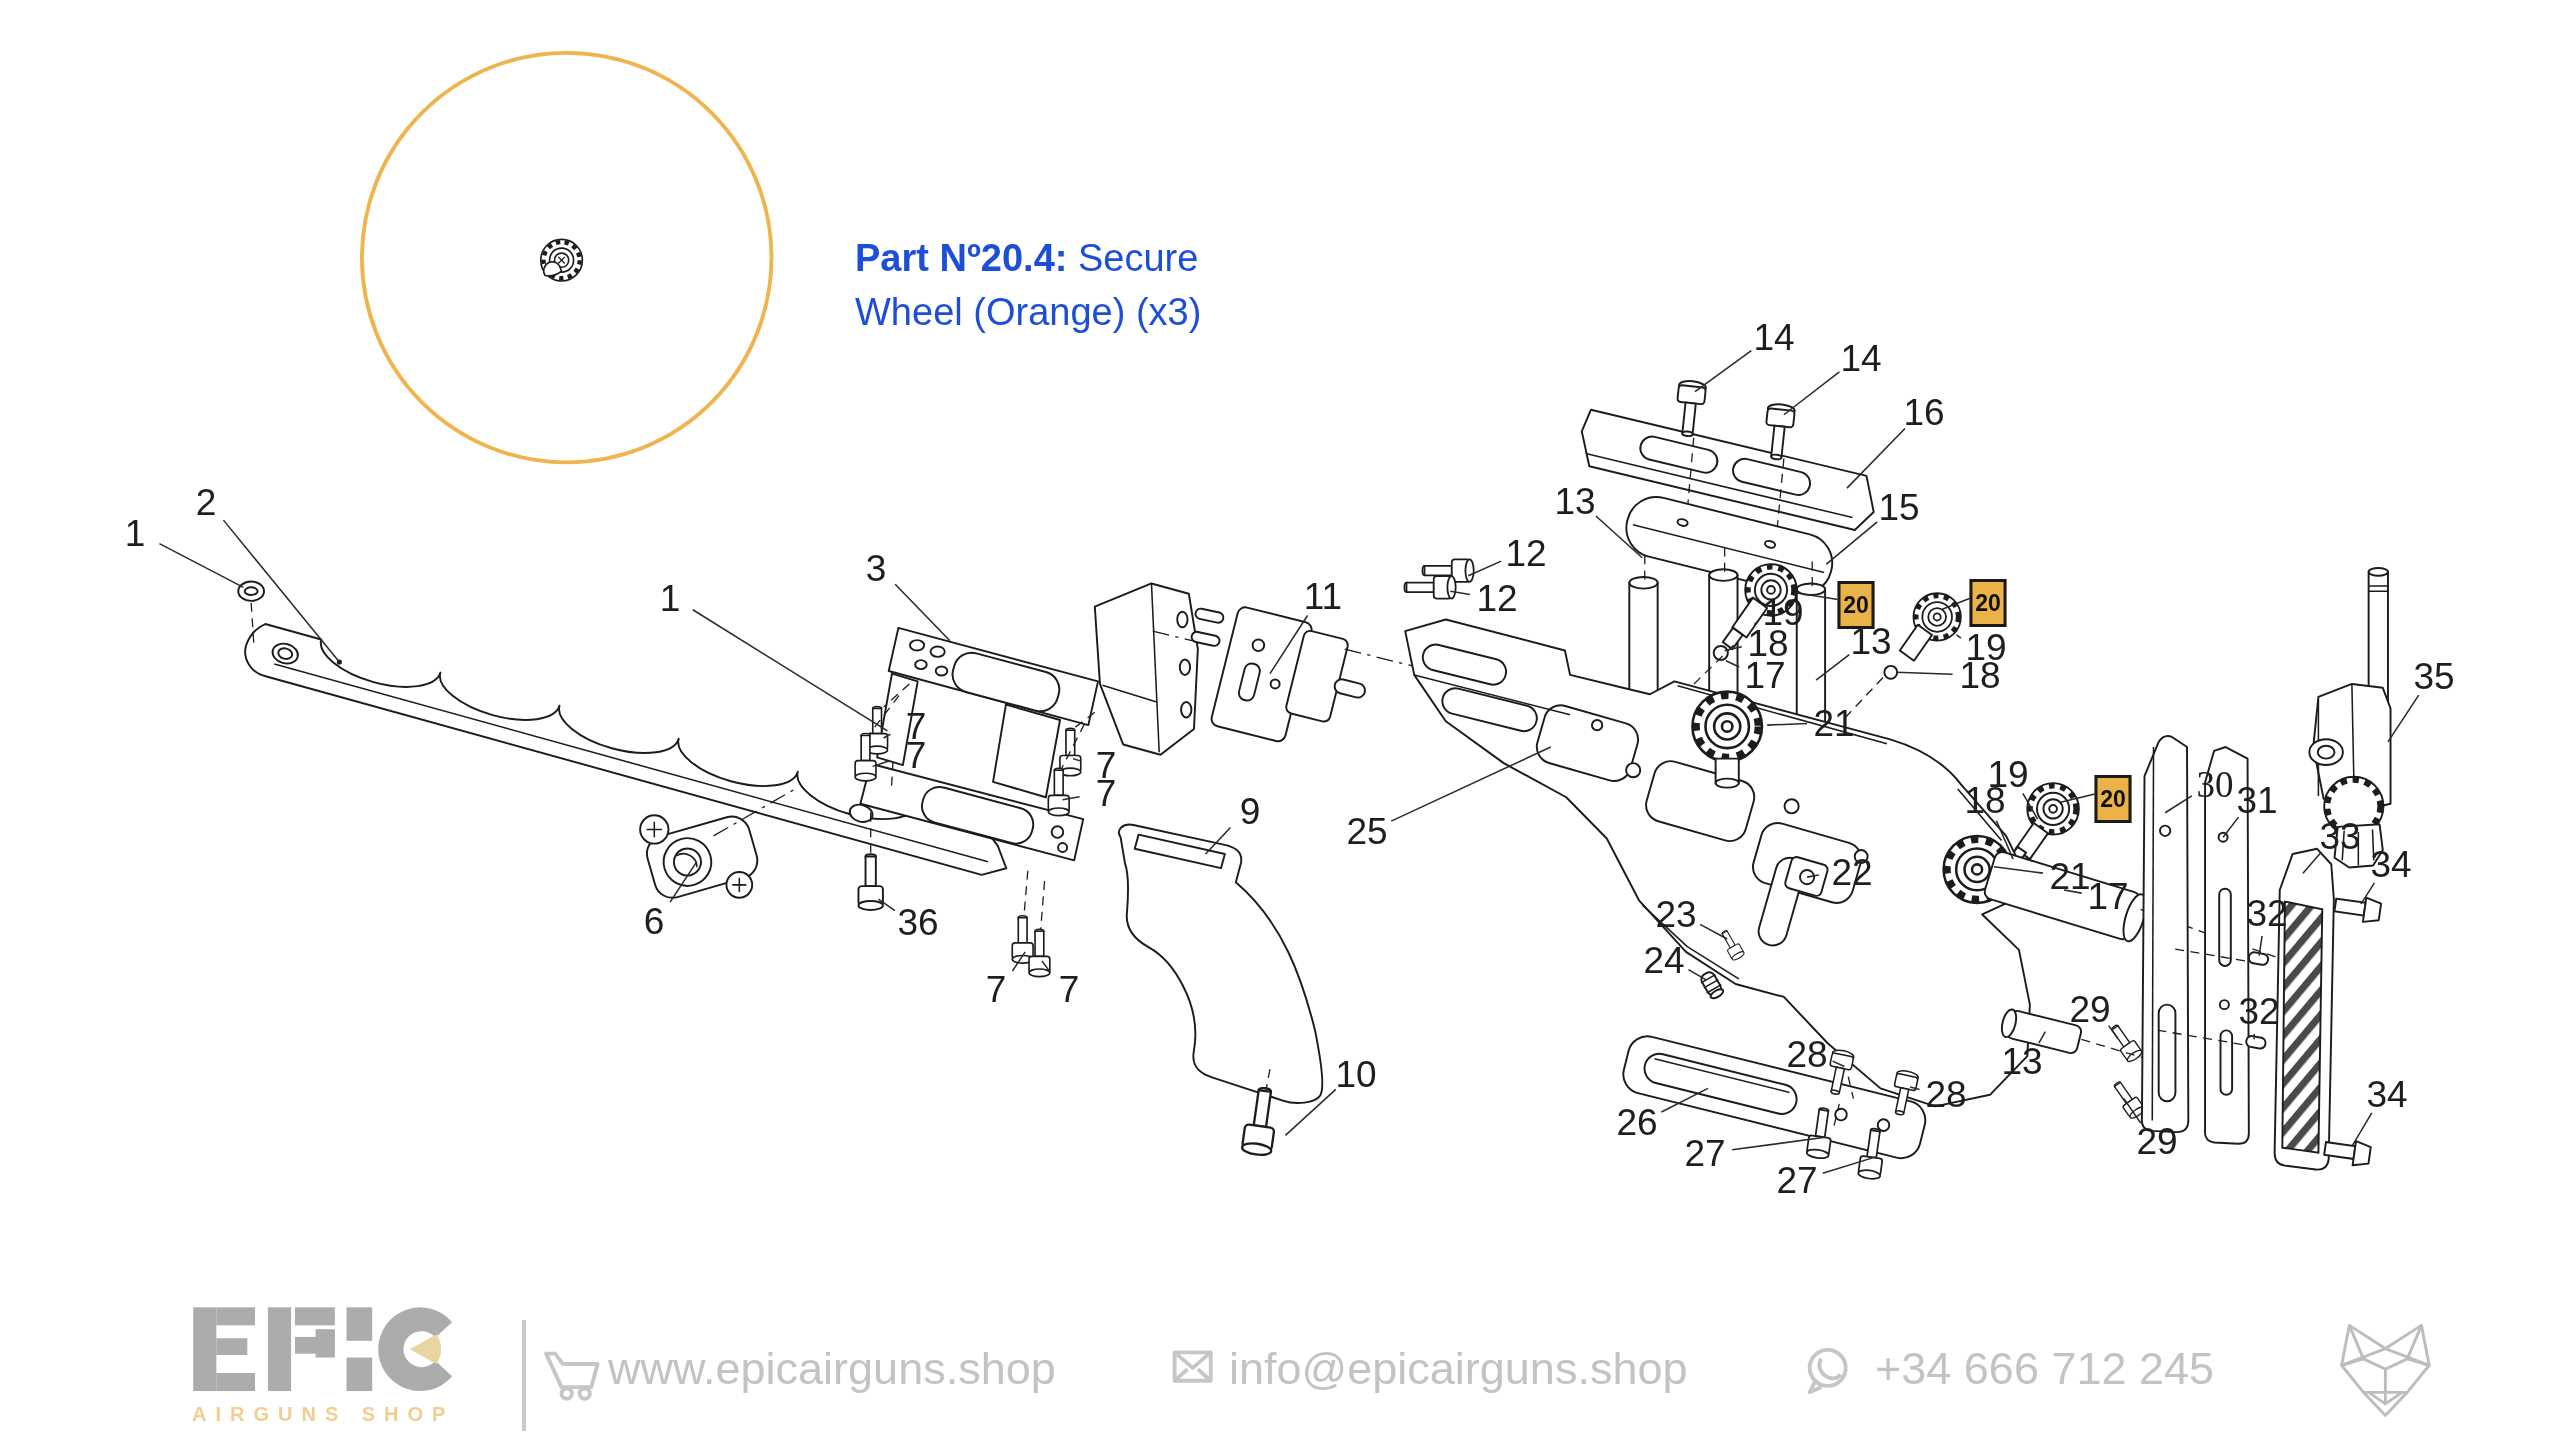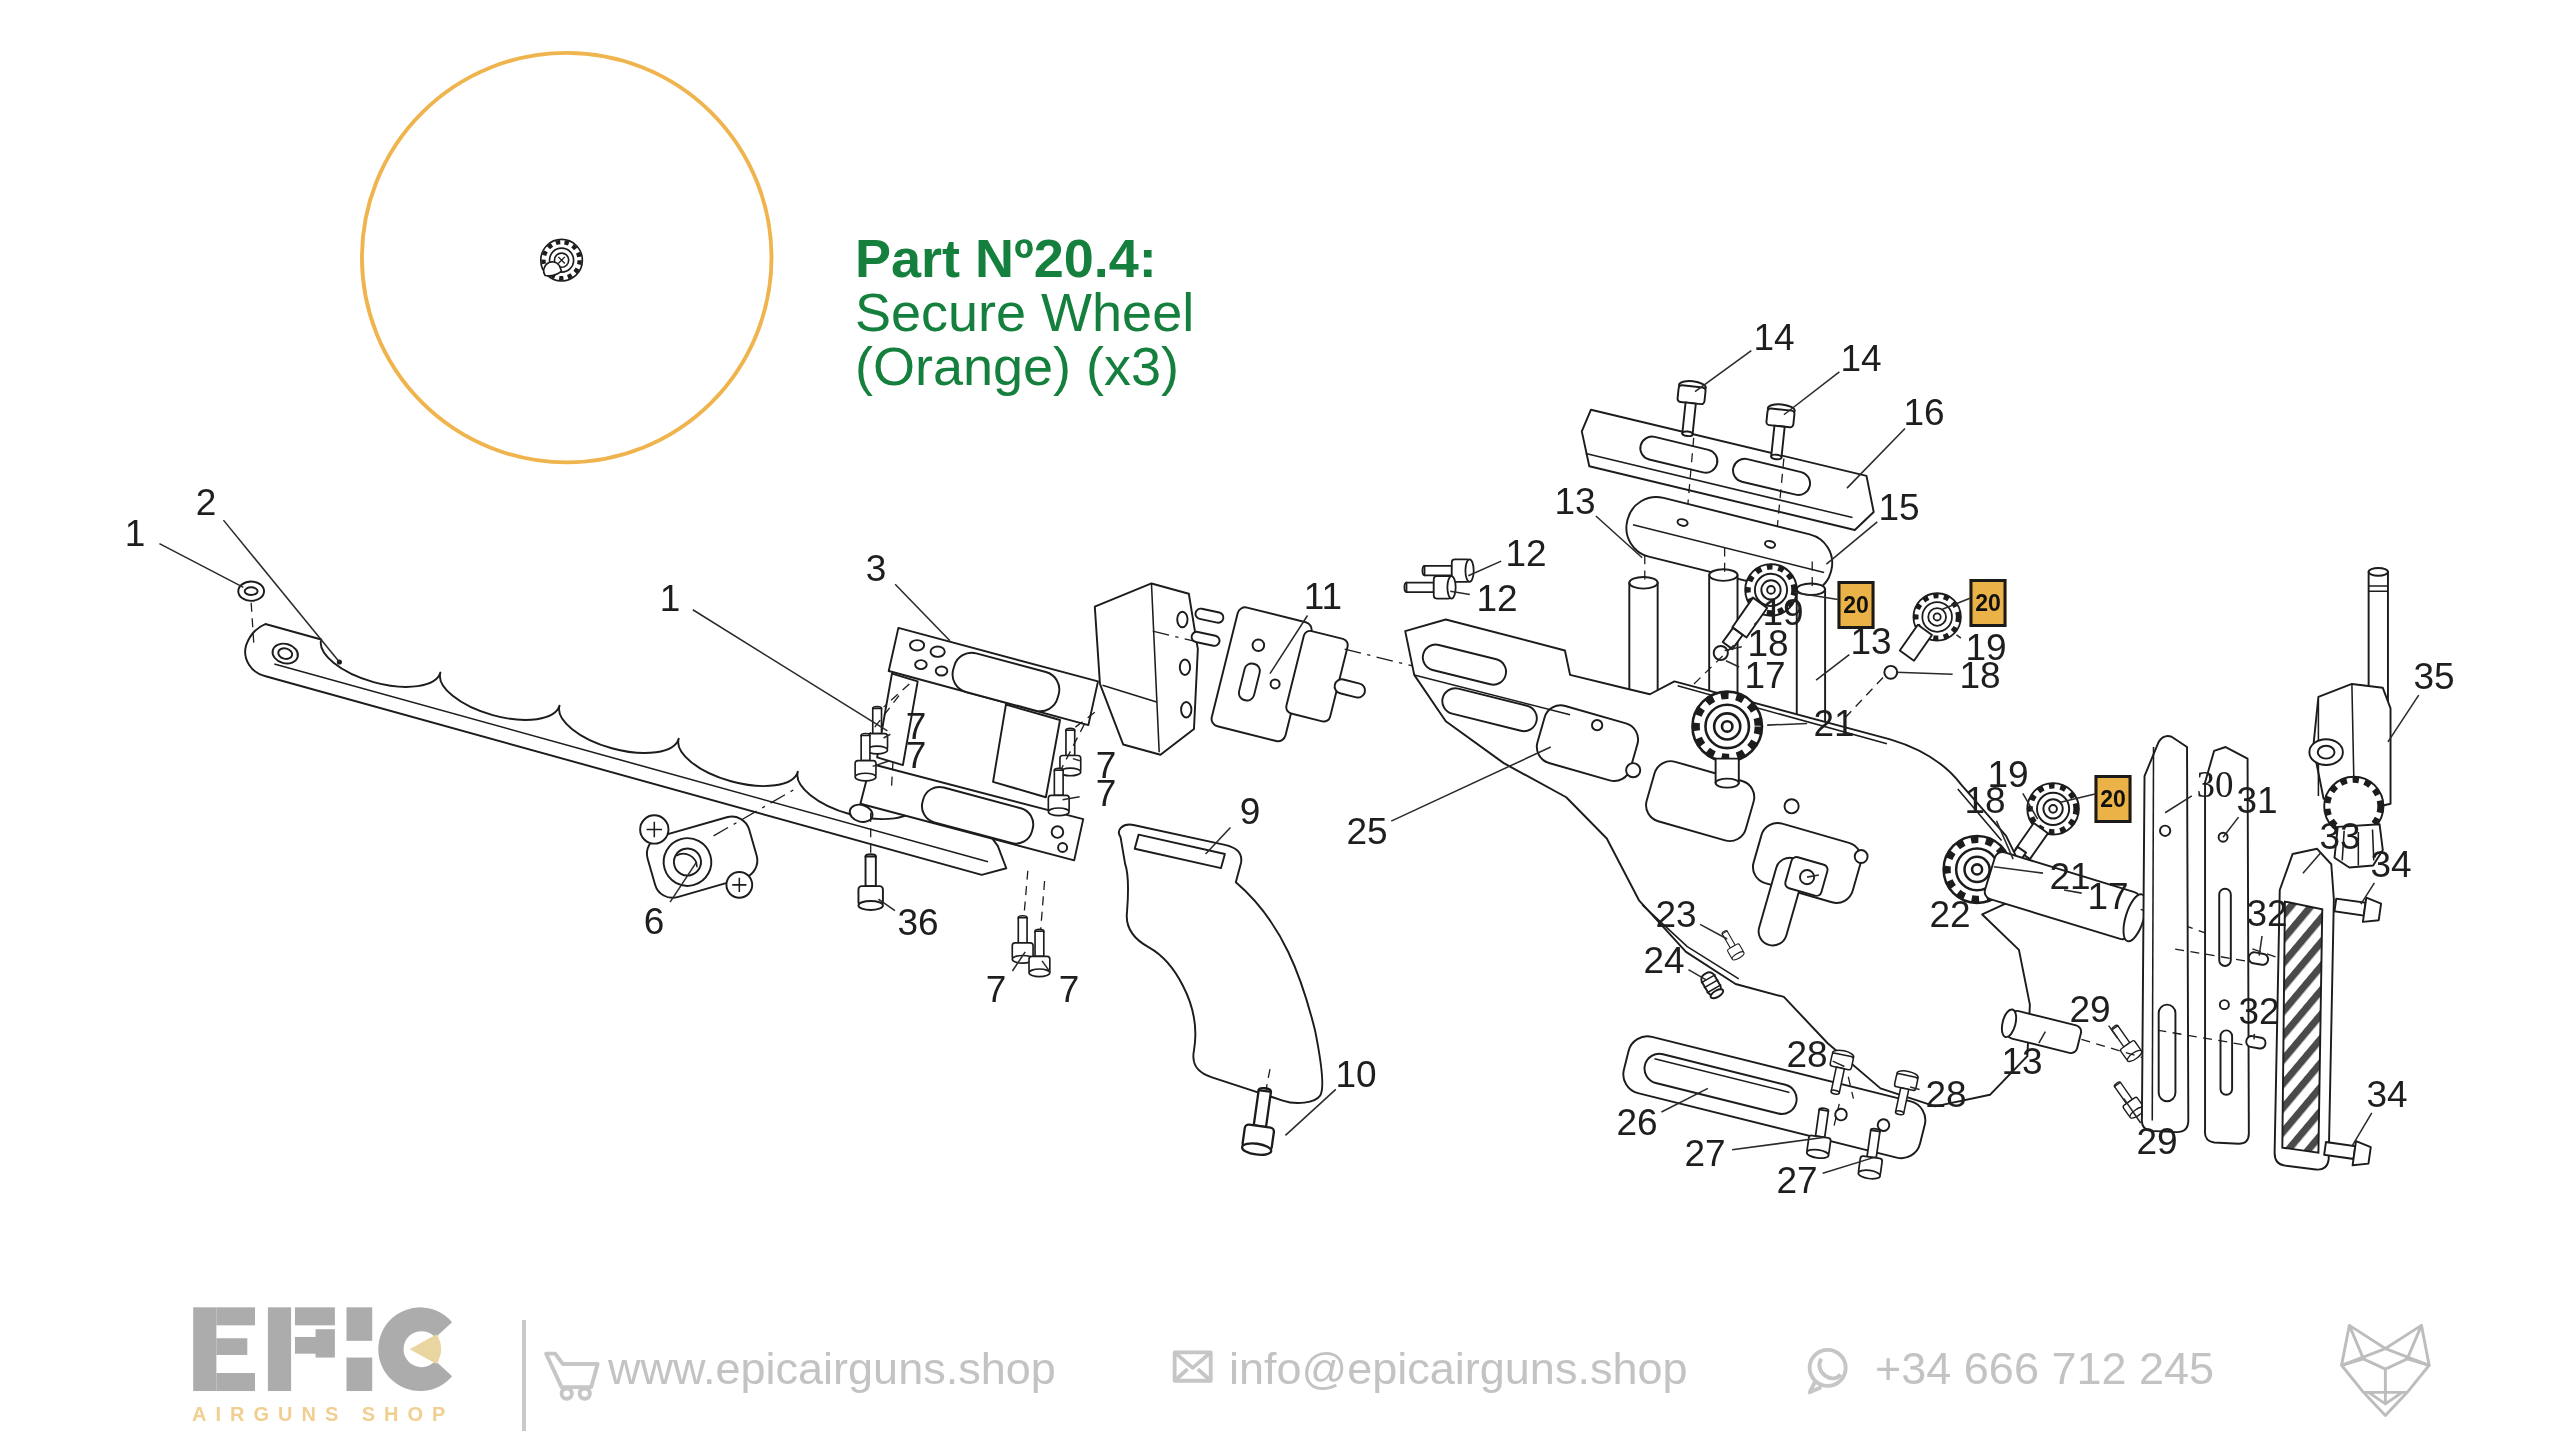--- a/index.html
+++ b/index.html
@@ -9,21 +9,21 @@
   .ln{fill:none;stroke:#1c1c1c;stroke-width:2.4;stroke-linejoin:round;}
   .dash{fill:none;stroke:#1c1c1c;stroke-width:2;stroke-dasharray:26 10 5 10;}
   .dash2{fill:none;stroke:#1c1c1c;stroke-width:2;stroke-dasharray:14 10;}
   #art,#leads{position:absolute;left:0;top:0;}
   #leads{pointer-events:none;}
   .callout{position:absolute;transform:translate(-50%,-50%);font-size:37px;color:#1e1e1e;
            line-height:1;white-space:nowrap;z-index:6;}
   .hl{position:absolute;transform:translate(-50%,-50%);width:37px;height:48px;
       display:flex;align-items:center;justify-content:center;font-size:23px;font-weight:bold;
       color:#111;border:3.2px solid #1a1a1a;box-sizing:border-box;z-index:7;margin-top:23px;}
-  .title{position:absolute;left:855px;top:231px;width:457px;font-size:54px;line-height:54px;color:#15803d;}
+  .title{position:absolute;left:855px;top:231px;width:457px;font-size:38px;line-height:54px;color:#1d4ed8;}
   .title b{font-weight:bold;}
   .f-text{position:absolute;font-size:45px;color:#C3C3C3;white-space:nowrap;z-index:4;}
   .f-sub{position:absolute;left:192px;top:1403px;font-size:20px;letter-spacing:9px;
          font-weight:bold;color:#F0CF90;white-space:nowrap;}
   .divider{position:absolute;left:522px;top:1320px;width:3.9px;height:111px;background:#C9C9C9;}
 </style>
 </head>
 <body>
 
 <div class="stage">
@@ -451,21 +451,21 @@
     <div class="callout" style="left: 1924px; top: 412px;">16</div>
     <div class="callout" style="left: 1899px; top: 507px;">15</div>
     <div class="callout" style="left: 1783px; top: 612px;">19</div>
     <div class="callout" style="left: 1768px; top: 643px;">18</div>
     <div class="callout" style="left: 1765px; top: 675px;">17</div>
     <div class="callout" style="left: 1871px; top: 641px;">13</div>
     <div class="callout" style="left: 1986px; top: 647px;">19</div>
     <div class="callout" style="left: 1980px; top: 675px;">18</div>
     <div class="callout" style="left: 1834px; top: 723px;">21</div>
     <div class="callout" style="left: 1367px; top: 831px;">25</div>
-    <div class="callout" style="left: 1950px; top: 872px; margin-top: 42px;">22</div>
+    <div class="callout" style="left: 1852px; top: 872px;">22</div>
     <div class="callout" style="left: 1676px; top: 914px;">23</div>
     <div class="callout" style="left: 1664px; top: 960px;">24</div>
     <div class="callout" style="left: 2008px; top: 774px;">19</div>
     <div class="callout" style="left: 1985px; top: 800px;">18</div>
     <div class="callout" style="left: 2070px; top: 876px;">21</div>
     <div class="callout" style="left: 2108px; top: 896px;">17</div>
     <div class="callout" style="left: 2215px; top: 784px; font-family: Liberation Serif, serif;">30</div>
     <div class="callout" style="left: 2257px; top: 800px;">31</div>
     <div class="callout" style="left: 2434px; top: 676px;">35</div>
     <div class="callout" style="left: 2340px; top: 836px;">33</div>

